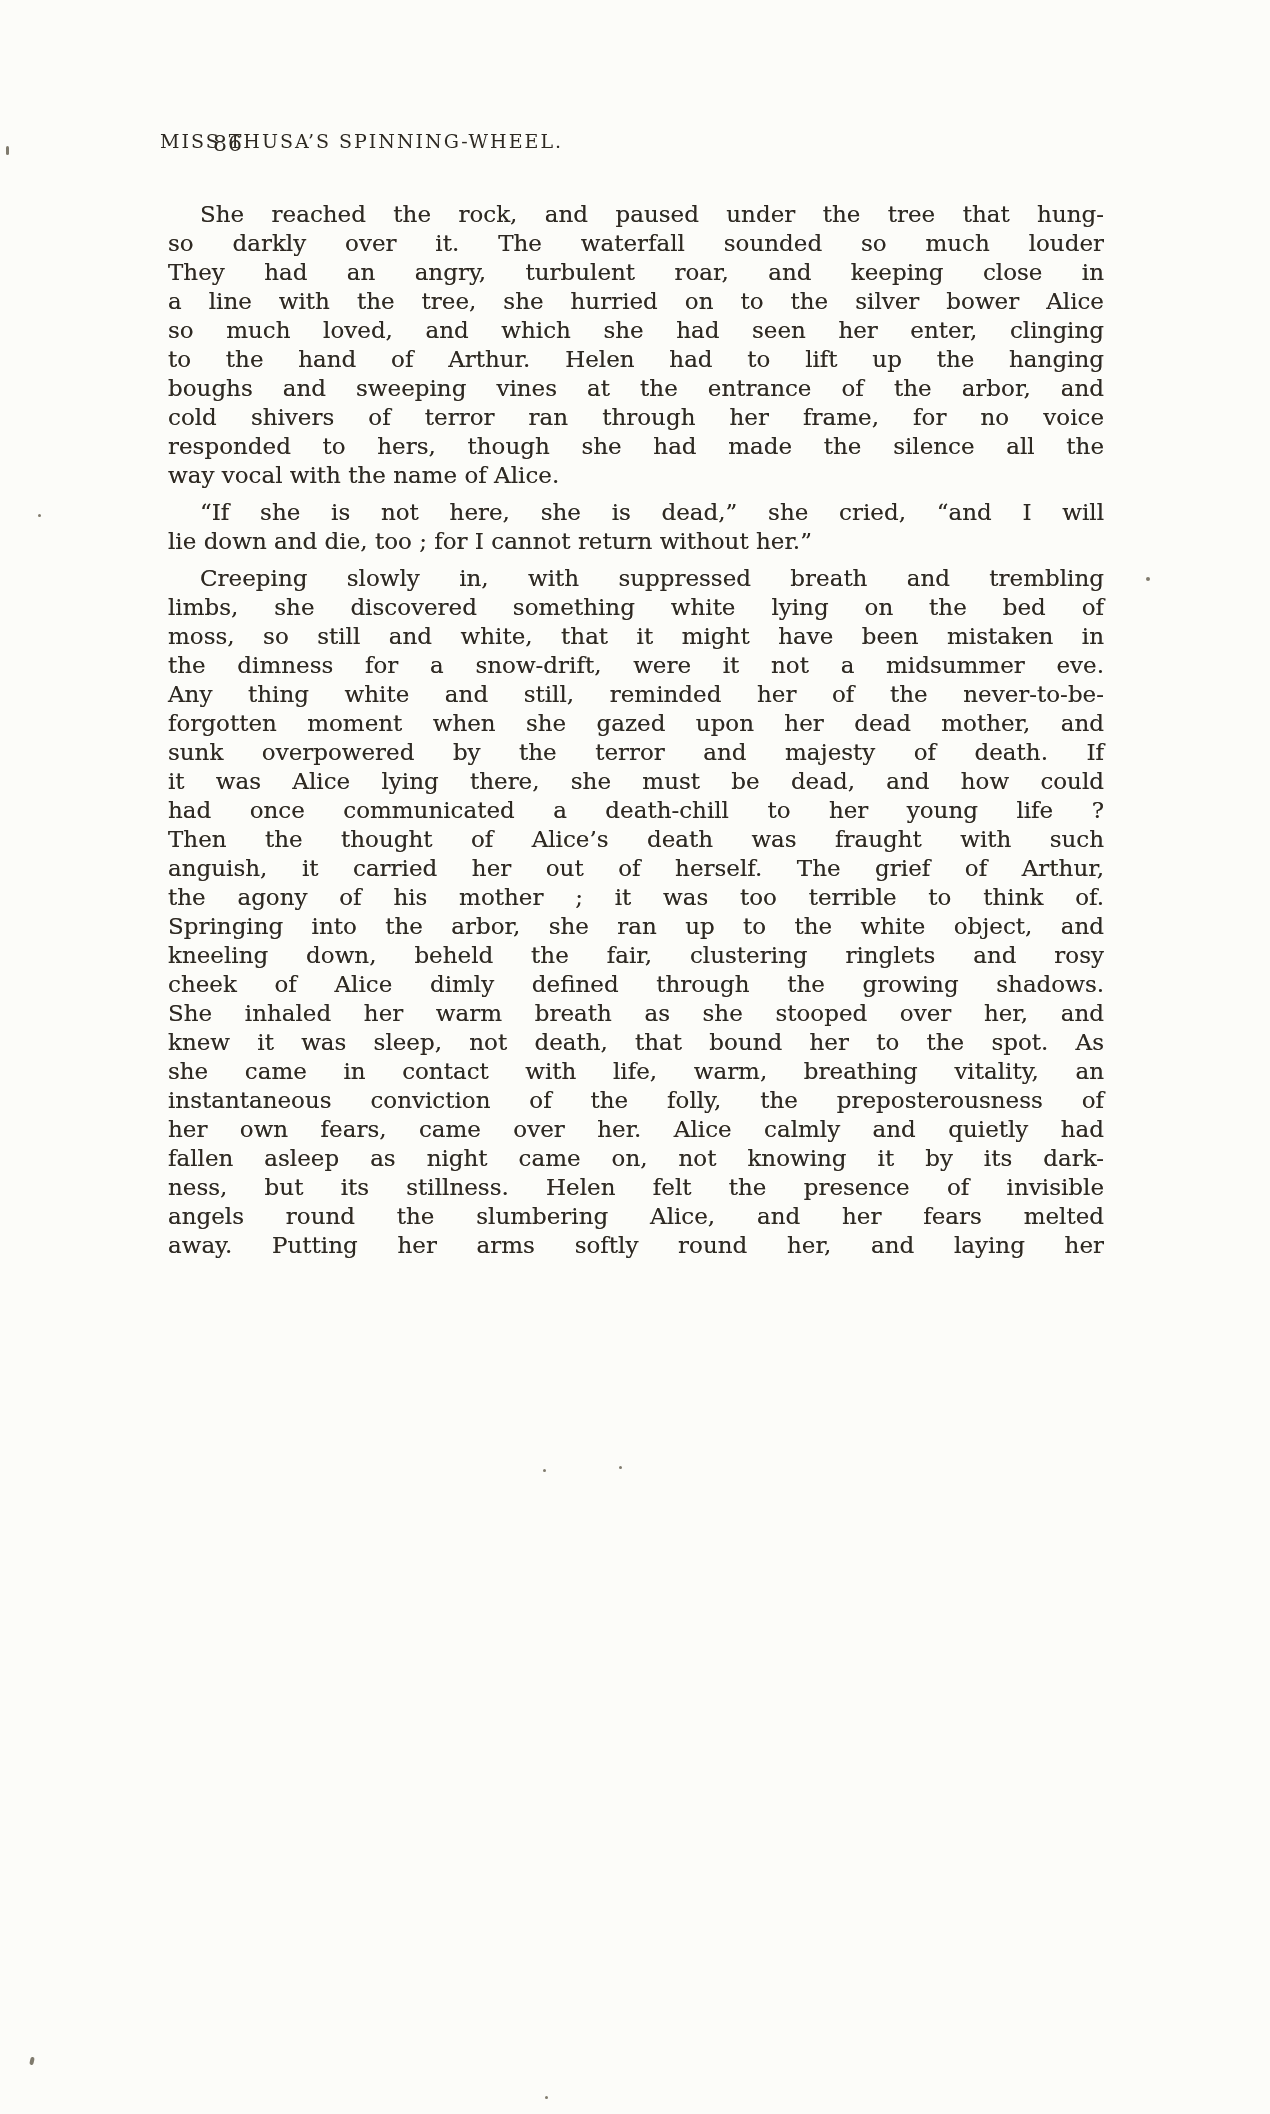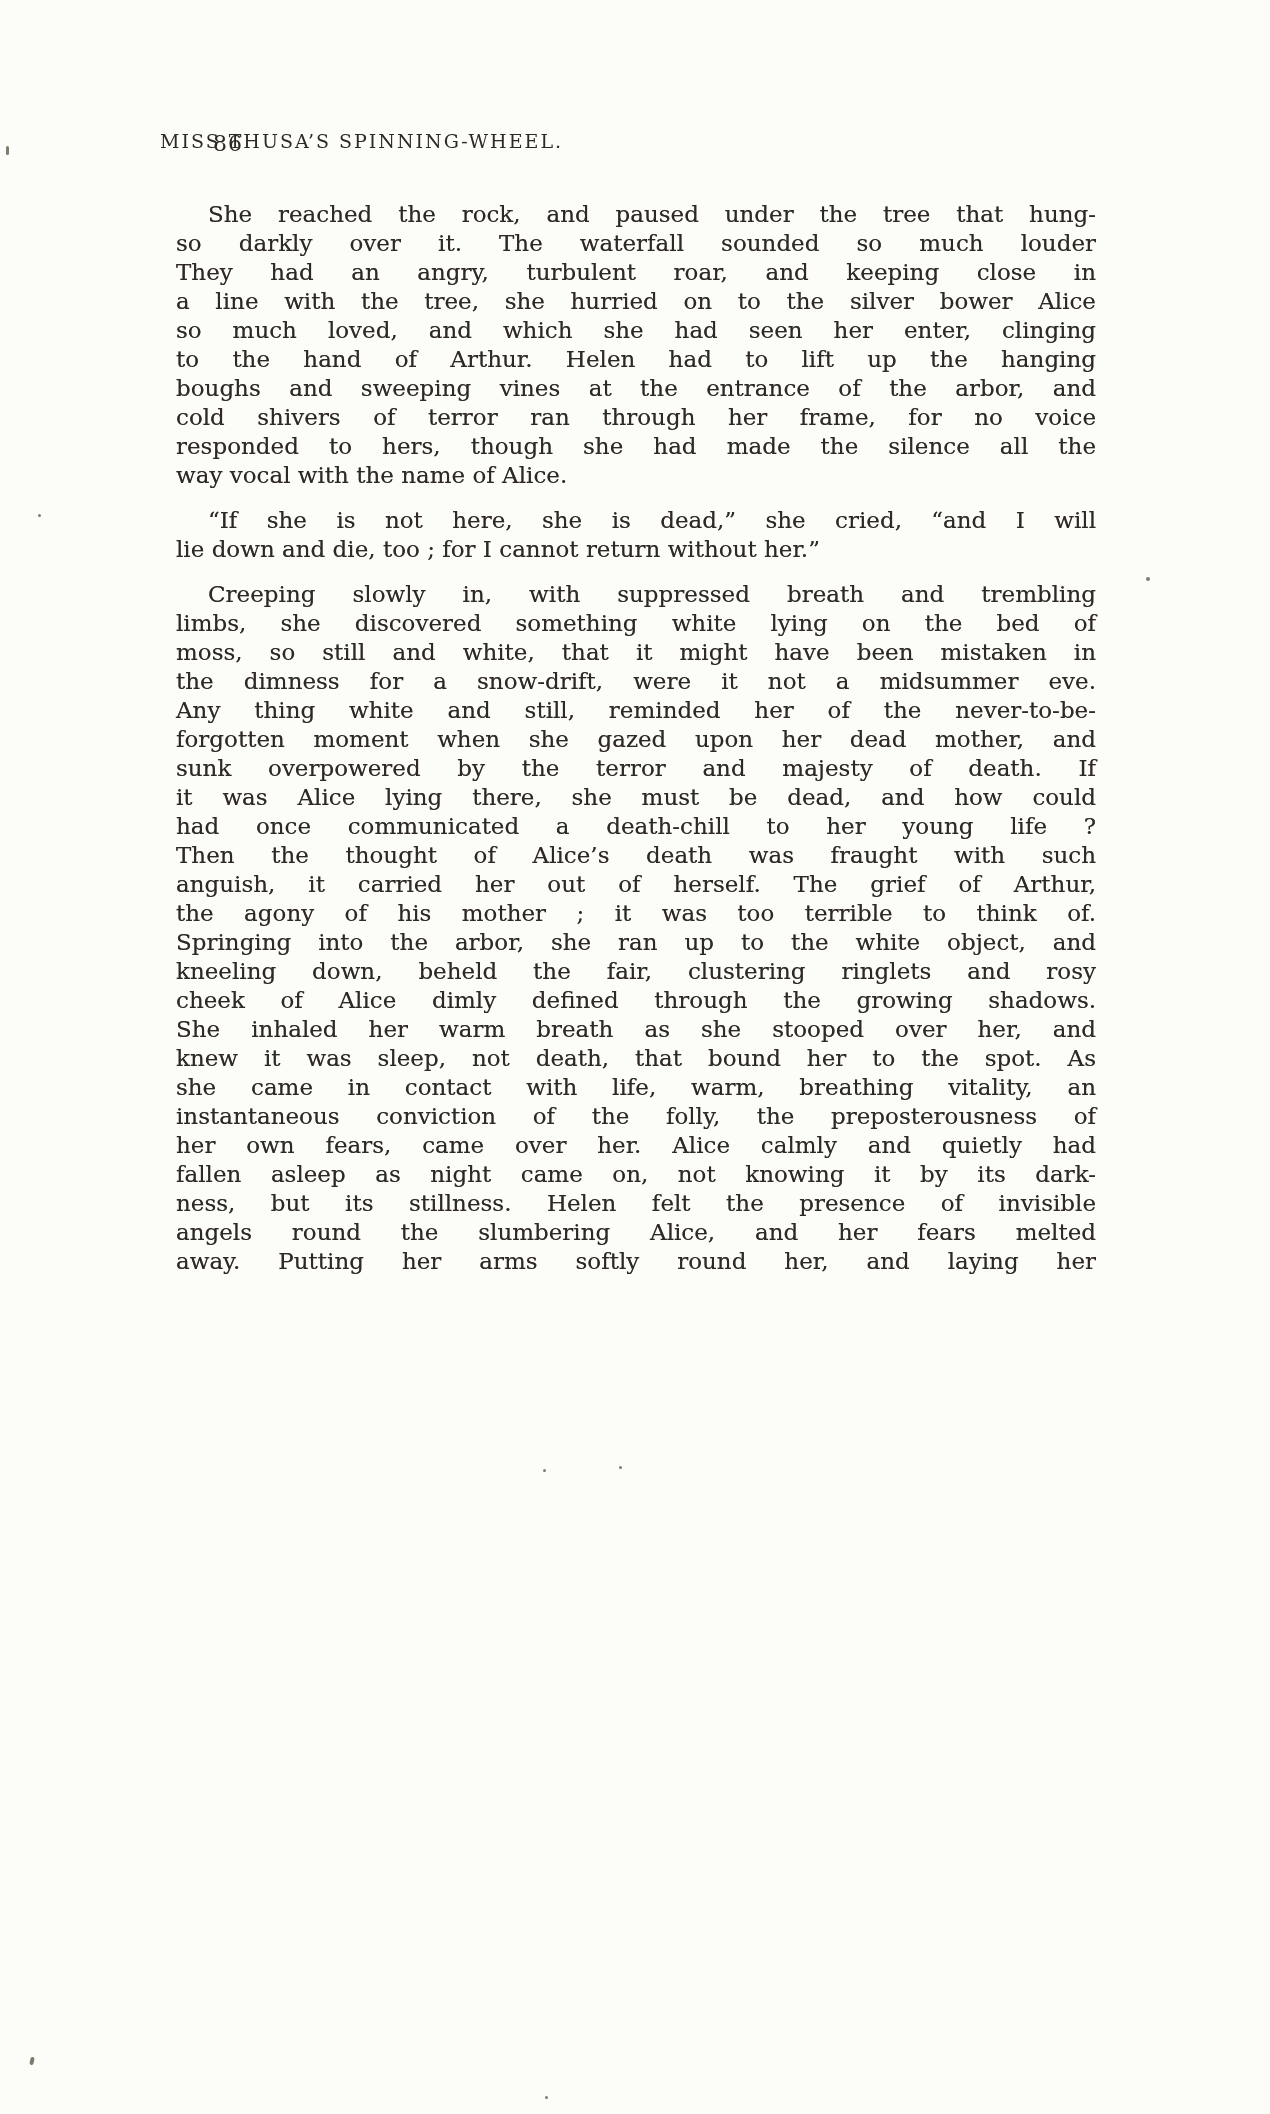--- a/index.html
+++ b/index.html
@@ -36,21 +36,21 @@
     display: block;
     font-size: 19px;
     letter-spacing: 2px;
     white-space: nowrap;
   }
   .body-text {
     font-size: 23px;
     line-height: 29px;
     text-shadow: 0 0 0.4px rgba(46,41,34,0.55);
   }
-  .paragraph { margin: 16px; }
+  .paragraph { margin: 8px; }
   .line {
     text-align: justify;
     text-align-last: justify;
   }
   .line.no-justify { text-align-last: left; }
   .line.indent { text-indent: 32px; }
   .italic { font-style: italic; }
   .artifact {
     position: absolute;
     background: #57503f;

